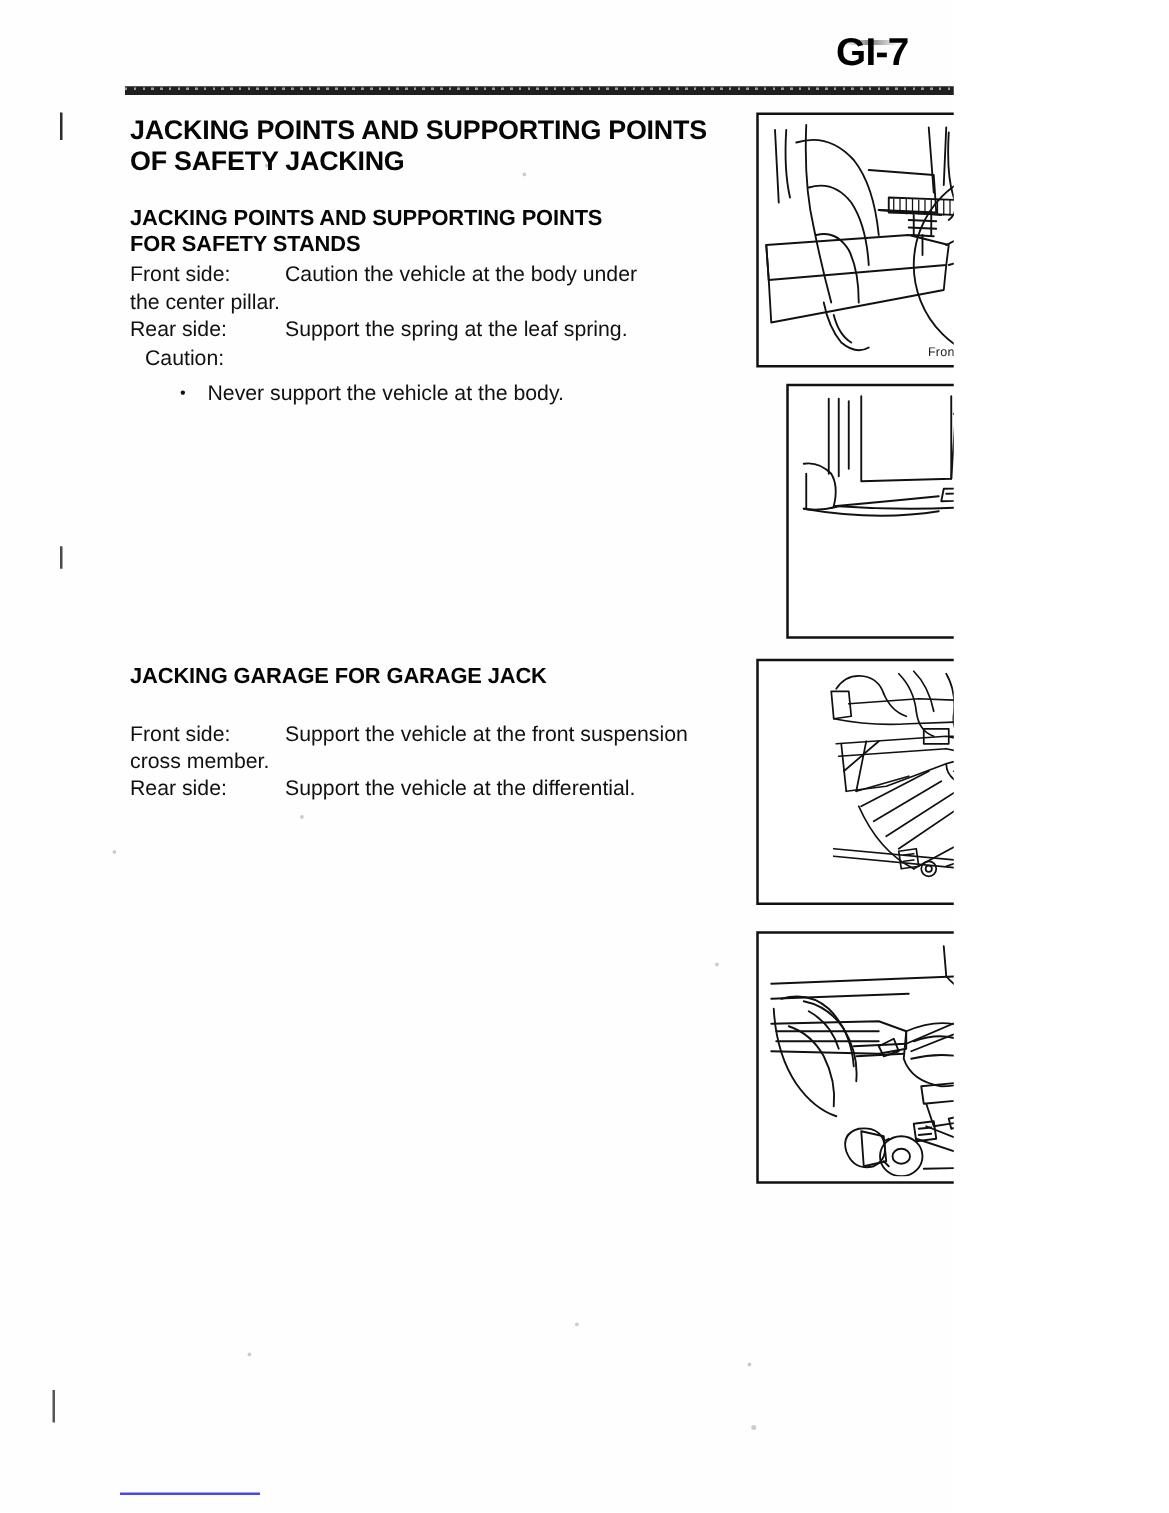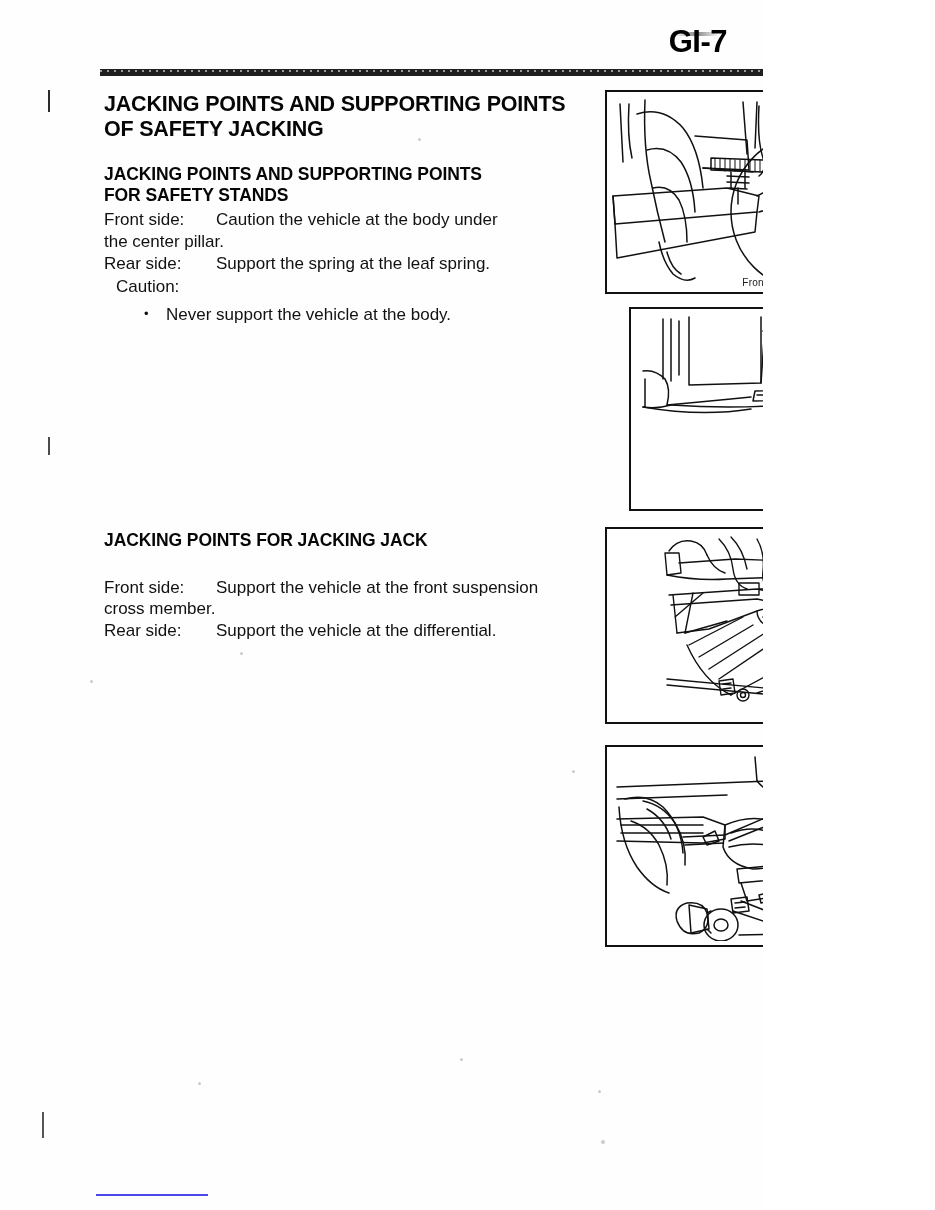--- a/index.html
+++ b/index.html
@@ -90,20 +90,21 @@
   }
   .spacer-1 { height: 22px; }
   .spacer-2 { height: 4px; }
 
   .spec-row {
     display: flex;
     align-items: flex-end;
     font-size: 17px;
     line-height: 1.28;
     color: #111;
+    gap: 12px;
   }
   .spec-label {
     width: 112px;
     flex: 0 0 112px;
     white-space: nowrap;
   }
   .spec-value {
     flex: 1 1 auto;
   }
   .spec-cont {
@@ -232,21 +233,21 @@
     <div class="caution-label">Caution:</div>
 
     <div class="bullet-row">
       <div class="bullet-dot">•</div>
       <div>Never support the vehicle at the body.</div>
     </div>
   </div>
 
   <div class="text-col-2">
 
-    <h2 class="section-title">JACKING POINTS FOR JACKING JACK</h2>
+    <h2 class="section-title">JACKING GARAGE FOR GARAGE JACK</h2>
 
     <div class="gap-after-h2"></div>
 
     <div class="spec-row">
       <div class="spec-label">Front side:</div>
       <div class="spec-value">Support the vehicle at the front suspension</div>
     </div>
     <div class="spec-cont">cross member.</div>
 
     <div class="spec-row">

